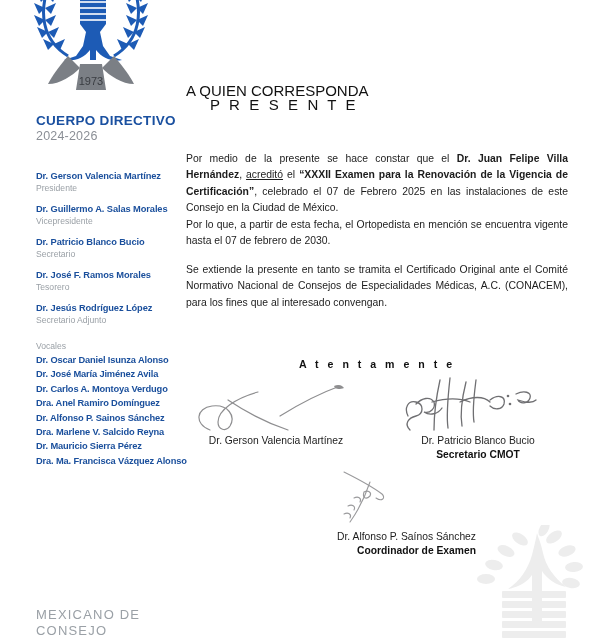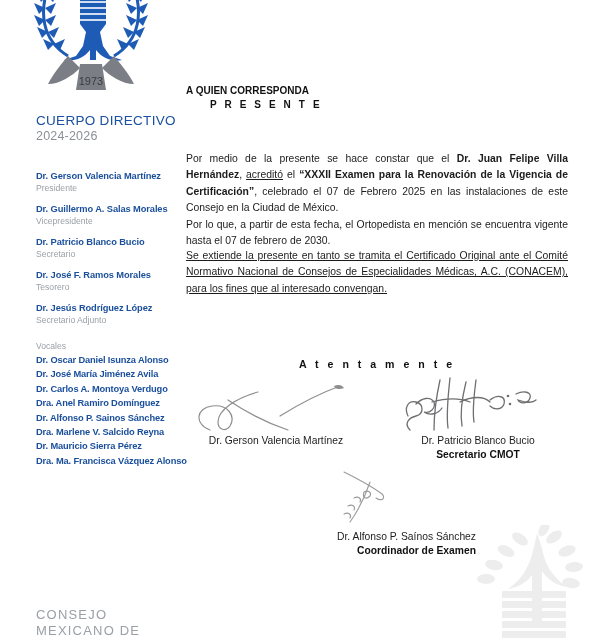--- a/index.html
+++ b/index.html
@@ -35,21 +35,21 @@
   .logo-wrap {
     position: absolute;
     left: 28px; top: -28px;
     width: 126px; height: 120px;
   }
 
   .cuerpo-title {
     position: absolute;
     left: 36px; top: 113px;
     font-size: 13.5px;
-    font-weight: normal;
+    font-weight: bold;
     letter-spacing: 0.3px;
     color: #1a50a0;
     text-align: right;
   }
   .cuerpo-years {
     position: absolute;
     left: 36px; top: 129px;
     font-size: 12.5px;
     color: #8b8f96;
     letter-spacing: 0.2px;
@@ -105,39 +105,39 @@
 
   
   .body-col {
     position: absolute;
     left: 186px; top: 0;
     width: 402px;
   }
   .addressee {
     position: absolute;
     left: 0; top: 84px;
-    font-size: 10px;
-    font-weight: bold;
+    font-size: 15px;
+    font-weight: normal;
     color: #111;
     line-height: 14px;
   }
   .addressee .spaced { letter-spacing: 2.6px; margin-left: 24px; }
 
   .para {
     position: absolute;
     left: 0;
     width: 382px;
     font-size: 10.4px;
     line-height: 16.4px;
     color: #1c1c1c;
     text-align: justify;
   }
   .p1 { top: 151px; }
   .p2 { top: 217px; }
-  .p3 { top: 248px; text-decoration: underline; }
+  .p3 { top: 262px; }
   .para b { font-weight: bold; }
   .para u { text-decoration: underline; }
 
   .atentamente {
     position: absolute;
     left: 0; top: 358px;
     width: 382px;
     text-align: center;
     font-size: 10.6px;
     font-weight: bold;
@@ -298,22 +298,22 @@
       <div class="vocal-name">Dr. José María Jiménez Avila</div>
       <div class="vocal-name">Dr. Carlos A. Montoya Verdugo</div>
       <div class="vocal-name">Dra. Anel Ramiro Domínguez</div>
       <div class="vocal-name">Dr. Alfonso P. Sainos Sánchez</div>
       <div class="vocal-name">Dra. Marlene V. Salcido Reyna</div>
       <div class="vocal-name">Dr. Mauricio Sierra Pérez</div>
       <div class="vocal-name">Dra. Ma. Francisca Vázquez Alonso</div>
     </div>
 
     <div class="footer-brand">
+      <div>MEXICANO DE</div>
       <div>CONSEJO</div>
-      <div>MEXICANO DE</div>
     </div>
   </div>
 
   <div class="body-col">
 
     <div class="addressee">
       <div>A QUIEN CORRESPONDA</div>
       <div class="spaced">P R E S E N T E</div>
     </div>
 

